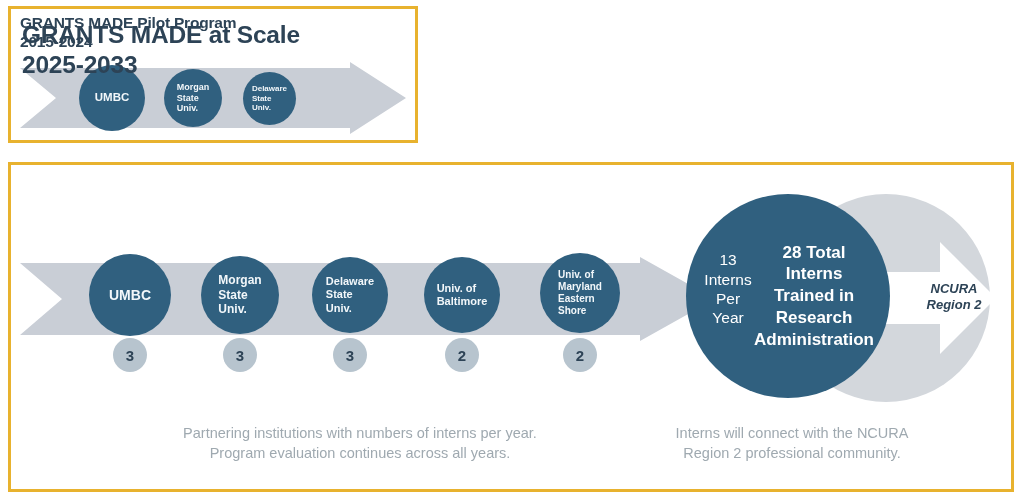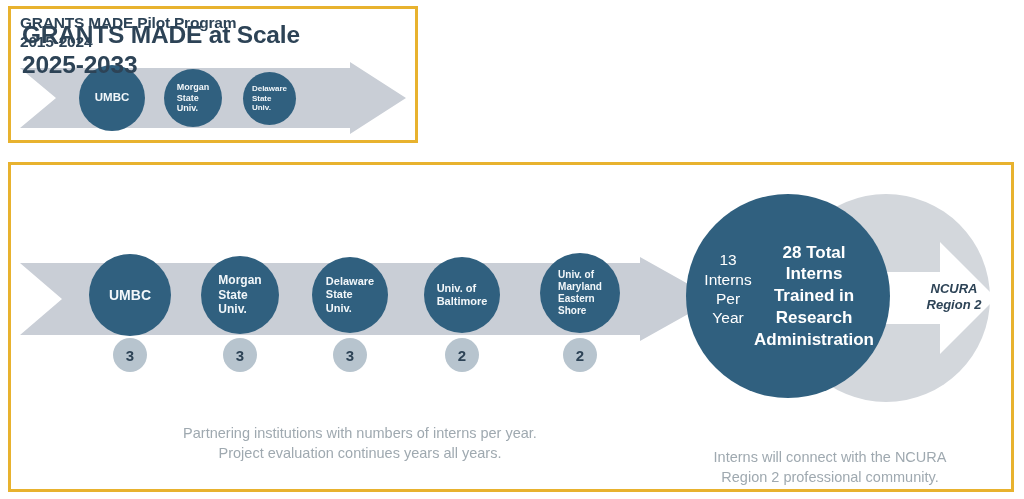--- a/index.html
+++ b/index.html
@@ -120,21 +120,21 @@
   
   .caption {
     position: absolute;
     color: #9fa9b0;
     font-size: 14.5px;
     line-height: 1.4;
     text-align: center;
     white-space: pre-line;
   }
   #caption-left  { left: 95px;  top: 423px; width: 530px; }
-  #caption-right { left: 645px; top: 423px; width: 370px; margin-top: 24px; }
+  #caption-right { left: 607px; top: 423px; width: 370px; }
 </style>
 </head>
 <body>
 
 <div id="pilot-panel" class="panel"></div>
 
 <div id="pilot-title" class="title">GRANTS MADE Pilot Program
 2015-2024</div>
 
 <svg class="flow-arrow" style="left:20px; top:62px;" width="386" height="72" viewBox="0 0 386 72">
@@ -200,15 +200,15 @@
 Baltimore</div>
 <div class="count-badge" style="left:445px; top:338px; width:34px; height:34px;">2</div>
 
 <div class="inst-circle" style="left:540px; top:253px; width:80px; height:80px; font-size:10px;">Univ. of
 Maryland
 Eastern
 Shore</div>
 <div class="count-badge" style="left:563px; top:338px; width:34px; height:34px;">2</div>
 
 <div id="caption-left" class="caption">Partnering institutions with numbers of interns per year.
-Project evaluation continues years all years.</div>
+Program evaluation continues across all years.</div>
 <div id="caption-right" class="caption">Interns will connect with the NCURA
 Region 2 professional community.</div>
 
 </body></html>

